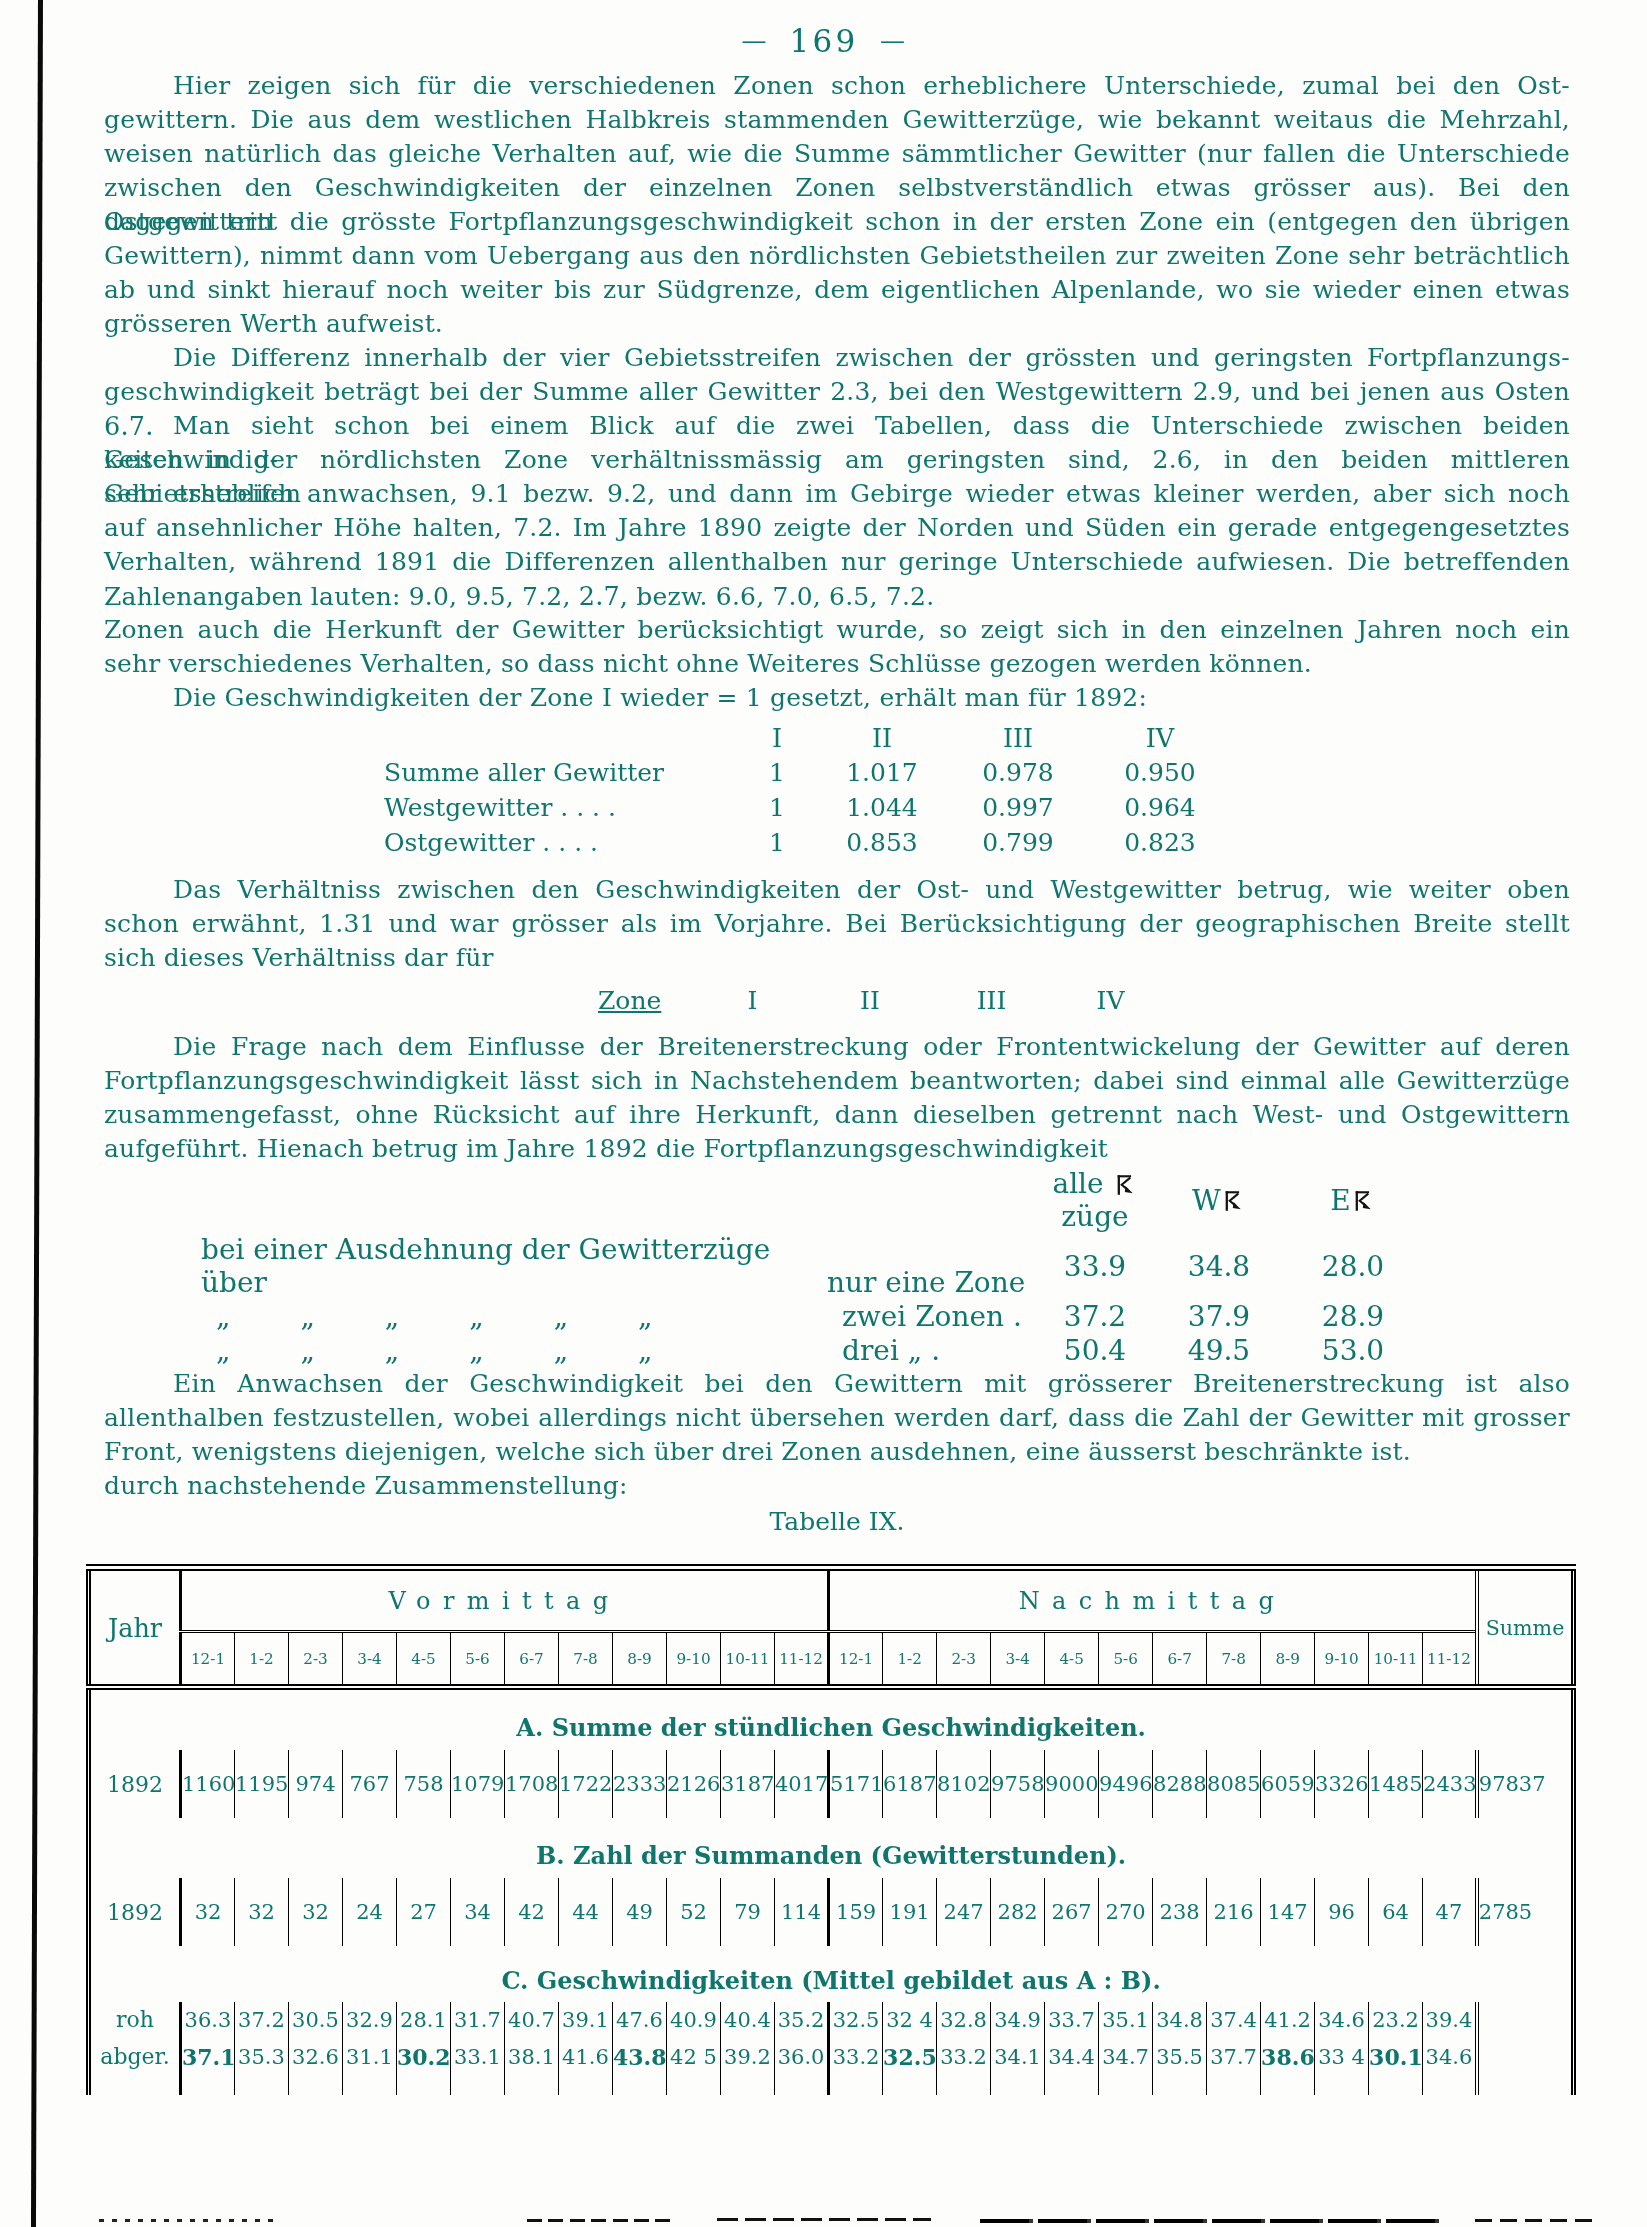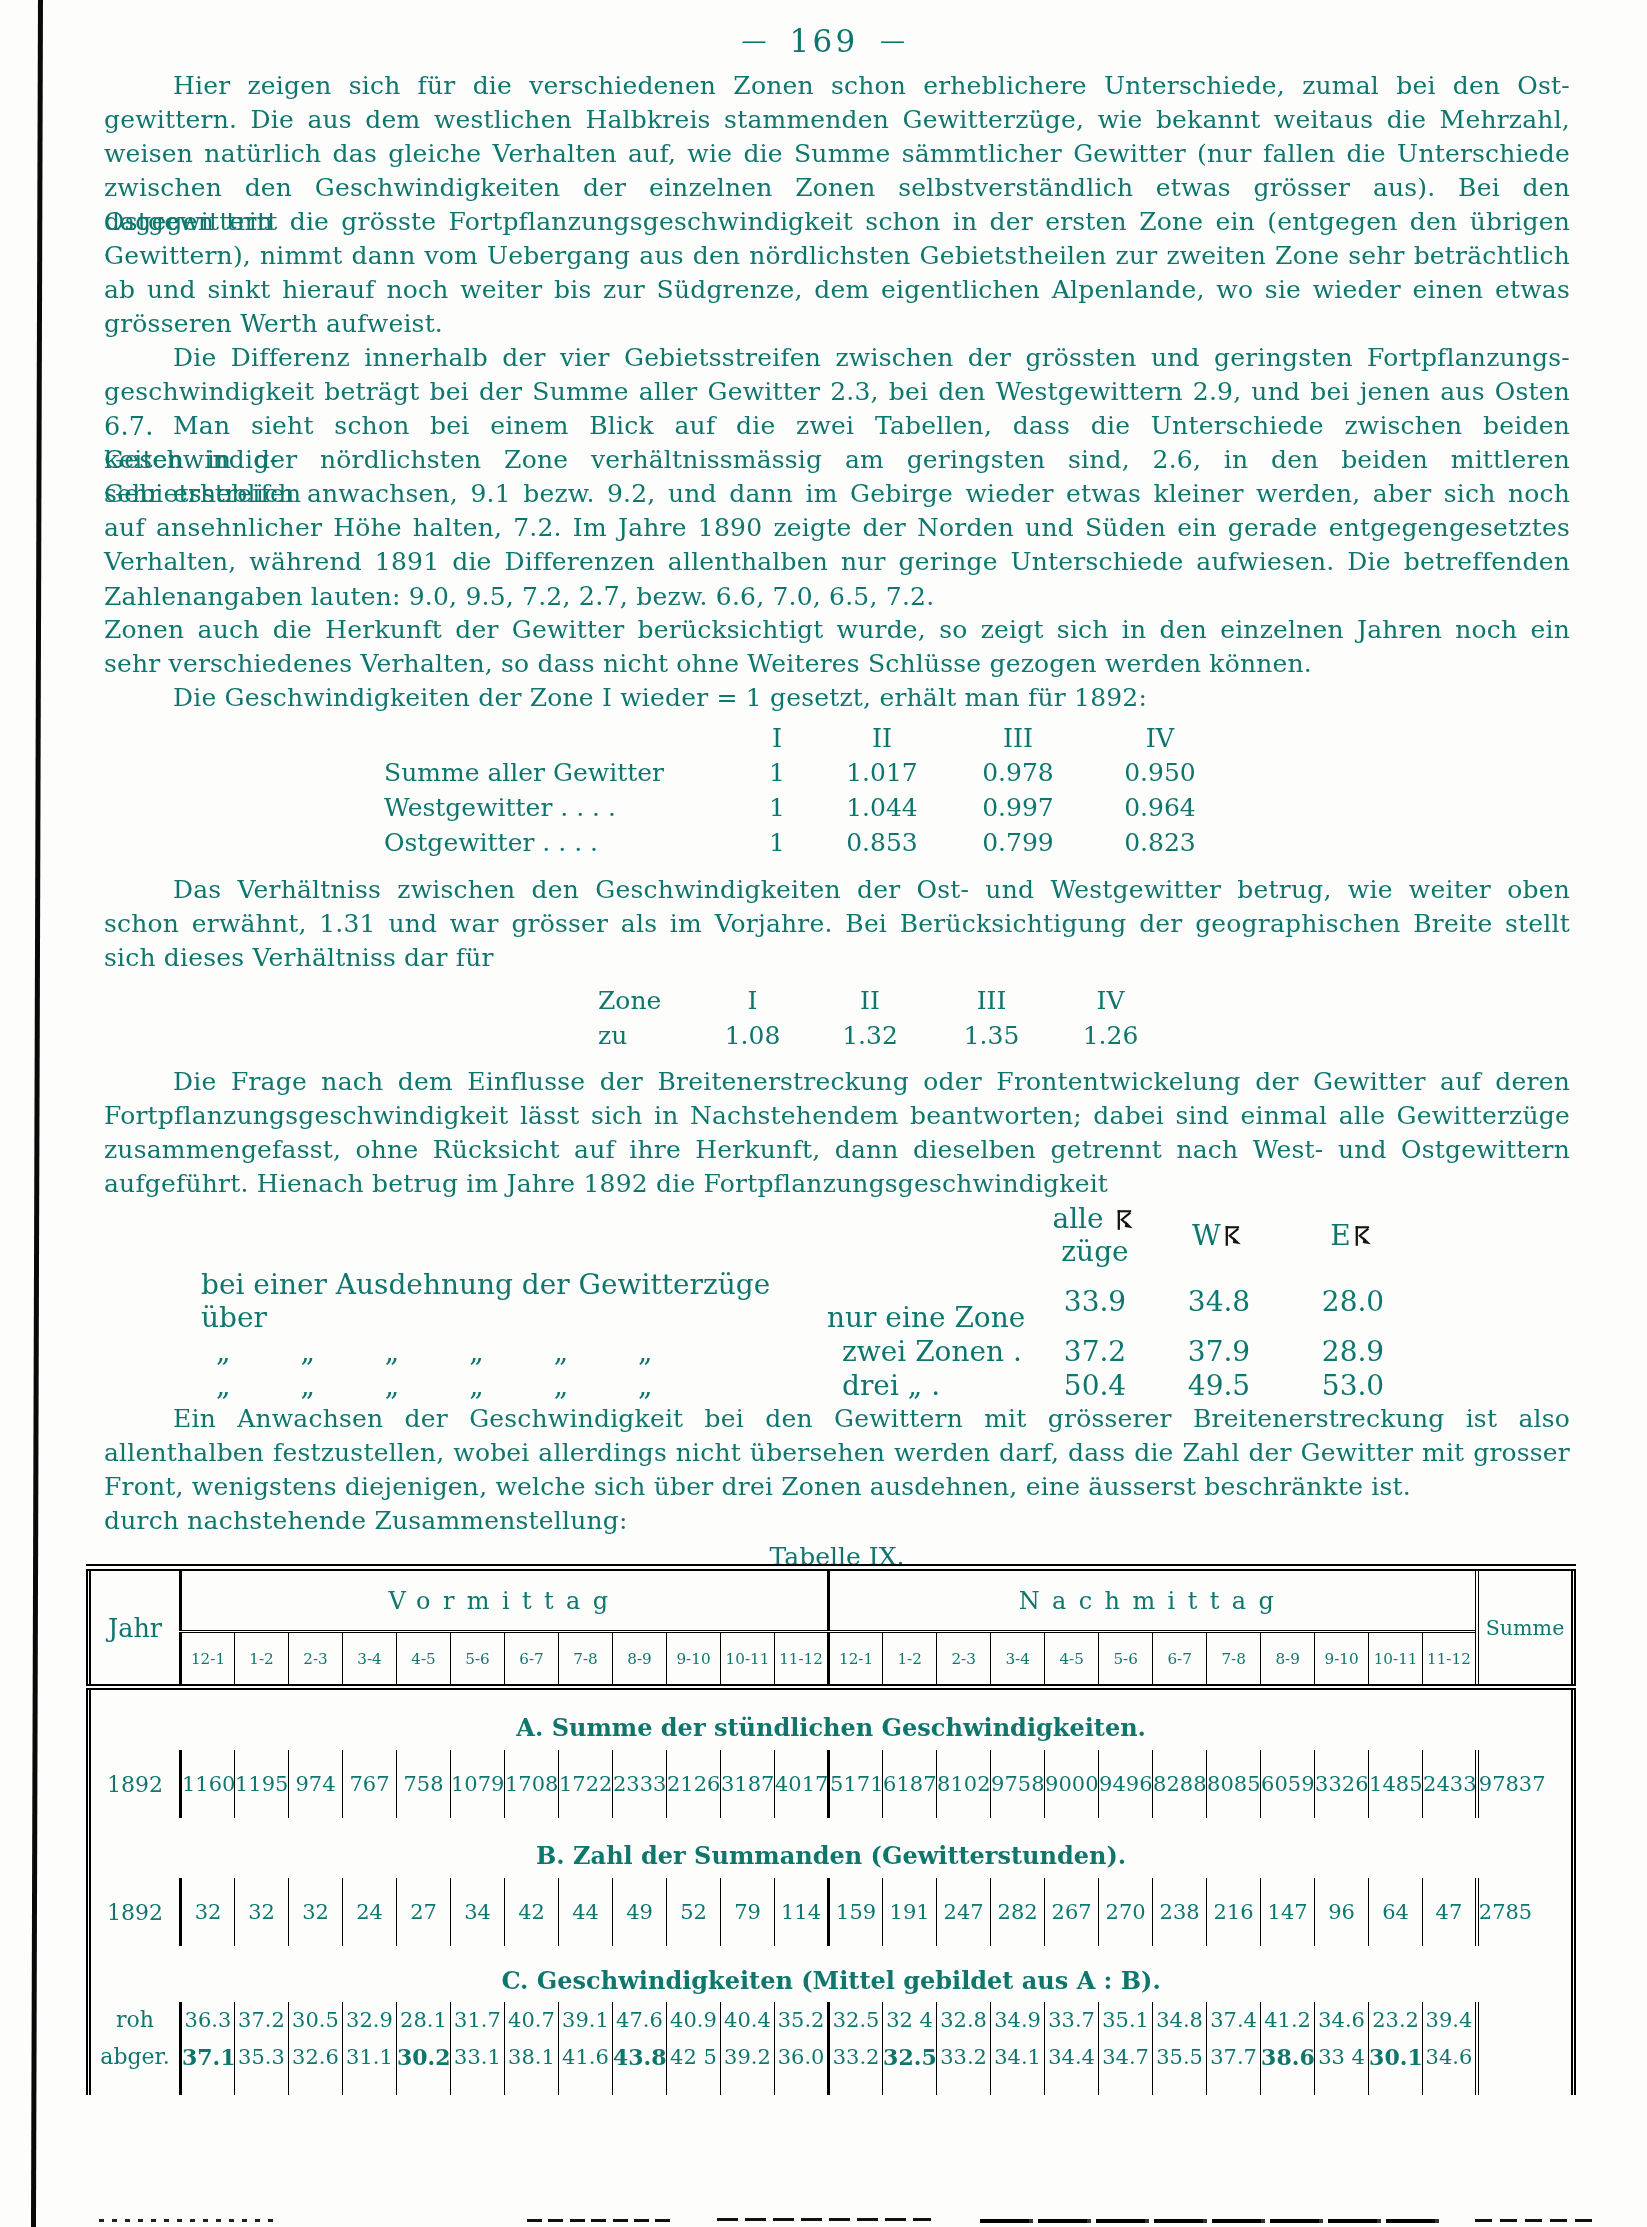--- a/index.html
+++ b/index.html
@@ -30,21 +30,21 @@
   .ztab{margin:5px 0 0 280px;border-collapse:collapse;}
   .ztab td,.ztab th{font-weight:400;font-size:25px;height:35px;padding:0;text-align:center;}
   .ztab .zlab{width:354px;text-align:left;}
   .ztab .c1{width:78px;}.ztab .c2{width:132px;}.ztab .c3{width:140px;}.ztab .c4{width:144px;}
   .ztab .rhead{font-size:25.5px;}
 
   
   .ratio{margin:8.2px 0 0 494px;}
   .ratio .rrow{display:flex;height:35px;line-height:35px;font-size:25px;}
   .ratio .cell{text-align:center;}
-  .ratio .c0{width:99px;text-align:left;}
+  .ratio .c0{width:99px;text-align:left;text-decoration:underline;}
   .ratio .c1{width:111px;}.ratio .c2{width:124px;}.ratio .c3{width:119px;}.ratio .c4{width:119px;}
 
   
   .etab{margin:1.6px 0 0 97px;border-collapse:collapse;}
   .etab td{padding:0;height:34px;font-size:28px;text-align:center;vertical-align:middle;}
   .etab .lab{width:832px;text-align:left;}
   .etab .lab .pfx{display:inline-block;width:626px;}
   .etab .lab .pfx.ditto{word-spacing:61px;padding-left:15px;}
   .etab .v1{width:124px;}.etab .v2{width:124px;}.etab .v3{width:144px;}
   .etab .sym{display:inline-block;vertical-align:-2.5px;margin:0 2.5px;}
@@ -155,27 +155,20 @@
         <div class="ln">sich dieses Verhältniss dar für</div>
       </div>
 
     <div class="ratio">
         <div class="rrow">
           <span class="cell c0">Zone</span>
           <span class="cell c1">I</span>
           <span class="cell c2">II</span>
           <span class="cell c3">III</span>
           <span class="cell c4">IV</span>
-        </div>
-        <div class="rrow">
-          <span class="cell c0">zu</span>
-          <span class="cell c1">1.08</span>
-          <span class="cell c2">1.32</span>
-          <span class="cell c3">1.35</span>
-          <span class="cell c4">1.26</span>
         </div>
       </div>
 
     <div class="para" style="margin-top:11.5px">
         <div class="ln first jl">Die Frage nach dem Einflusse der Breitenerstreckung oder Frontentwickelung der Gewitter auf deren</div>
         <div class="ln jl">Fortpflanzungsgeschwindigkeit lässt sich in Nachstehendem beantworten; dabei sind einmal alle Gewitterzüge</div>
         <div class="ln jl">zusammengefasst, ohne Rücksicht auf ihre Herkunft, dann dieselben getrennt nach West- und Ostgewittern</div>
         <div class="ln">aufgeführt.  Hienach betrug im Jahre 1892 die Fortpflanzungsgeschwindigkeit</div>
       </div>
 

